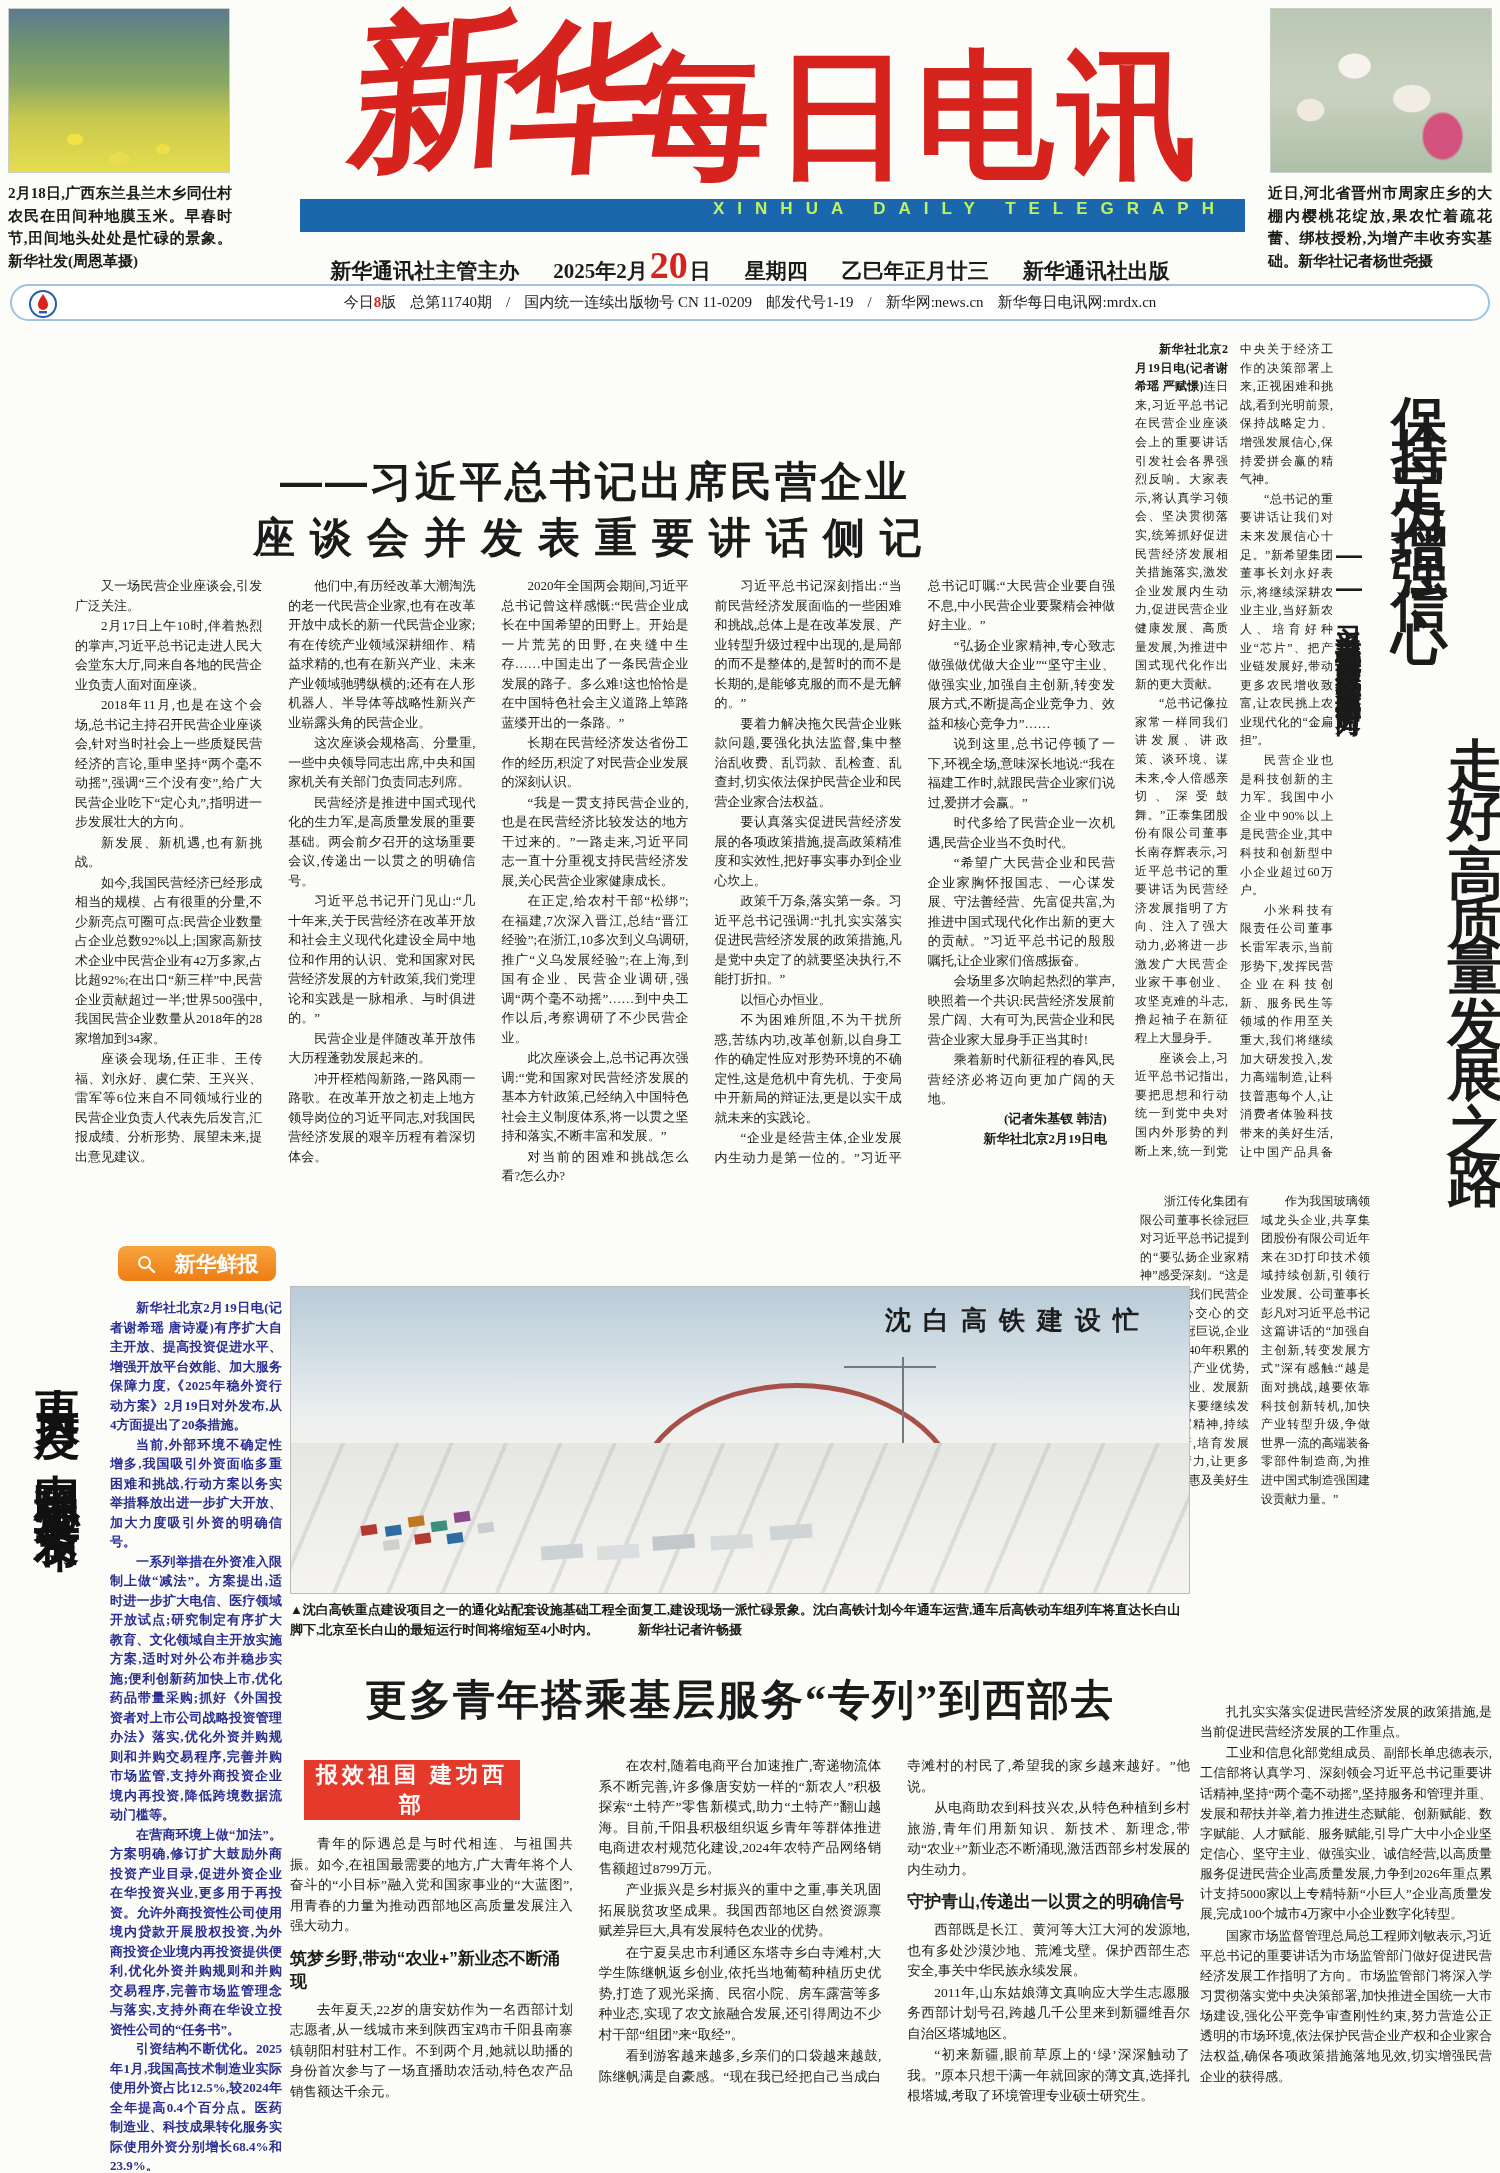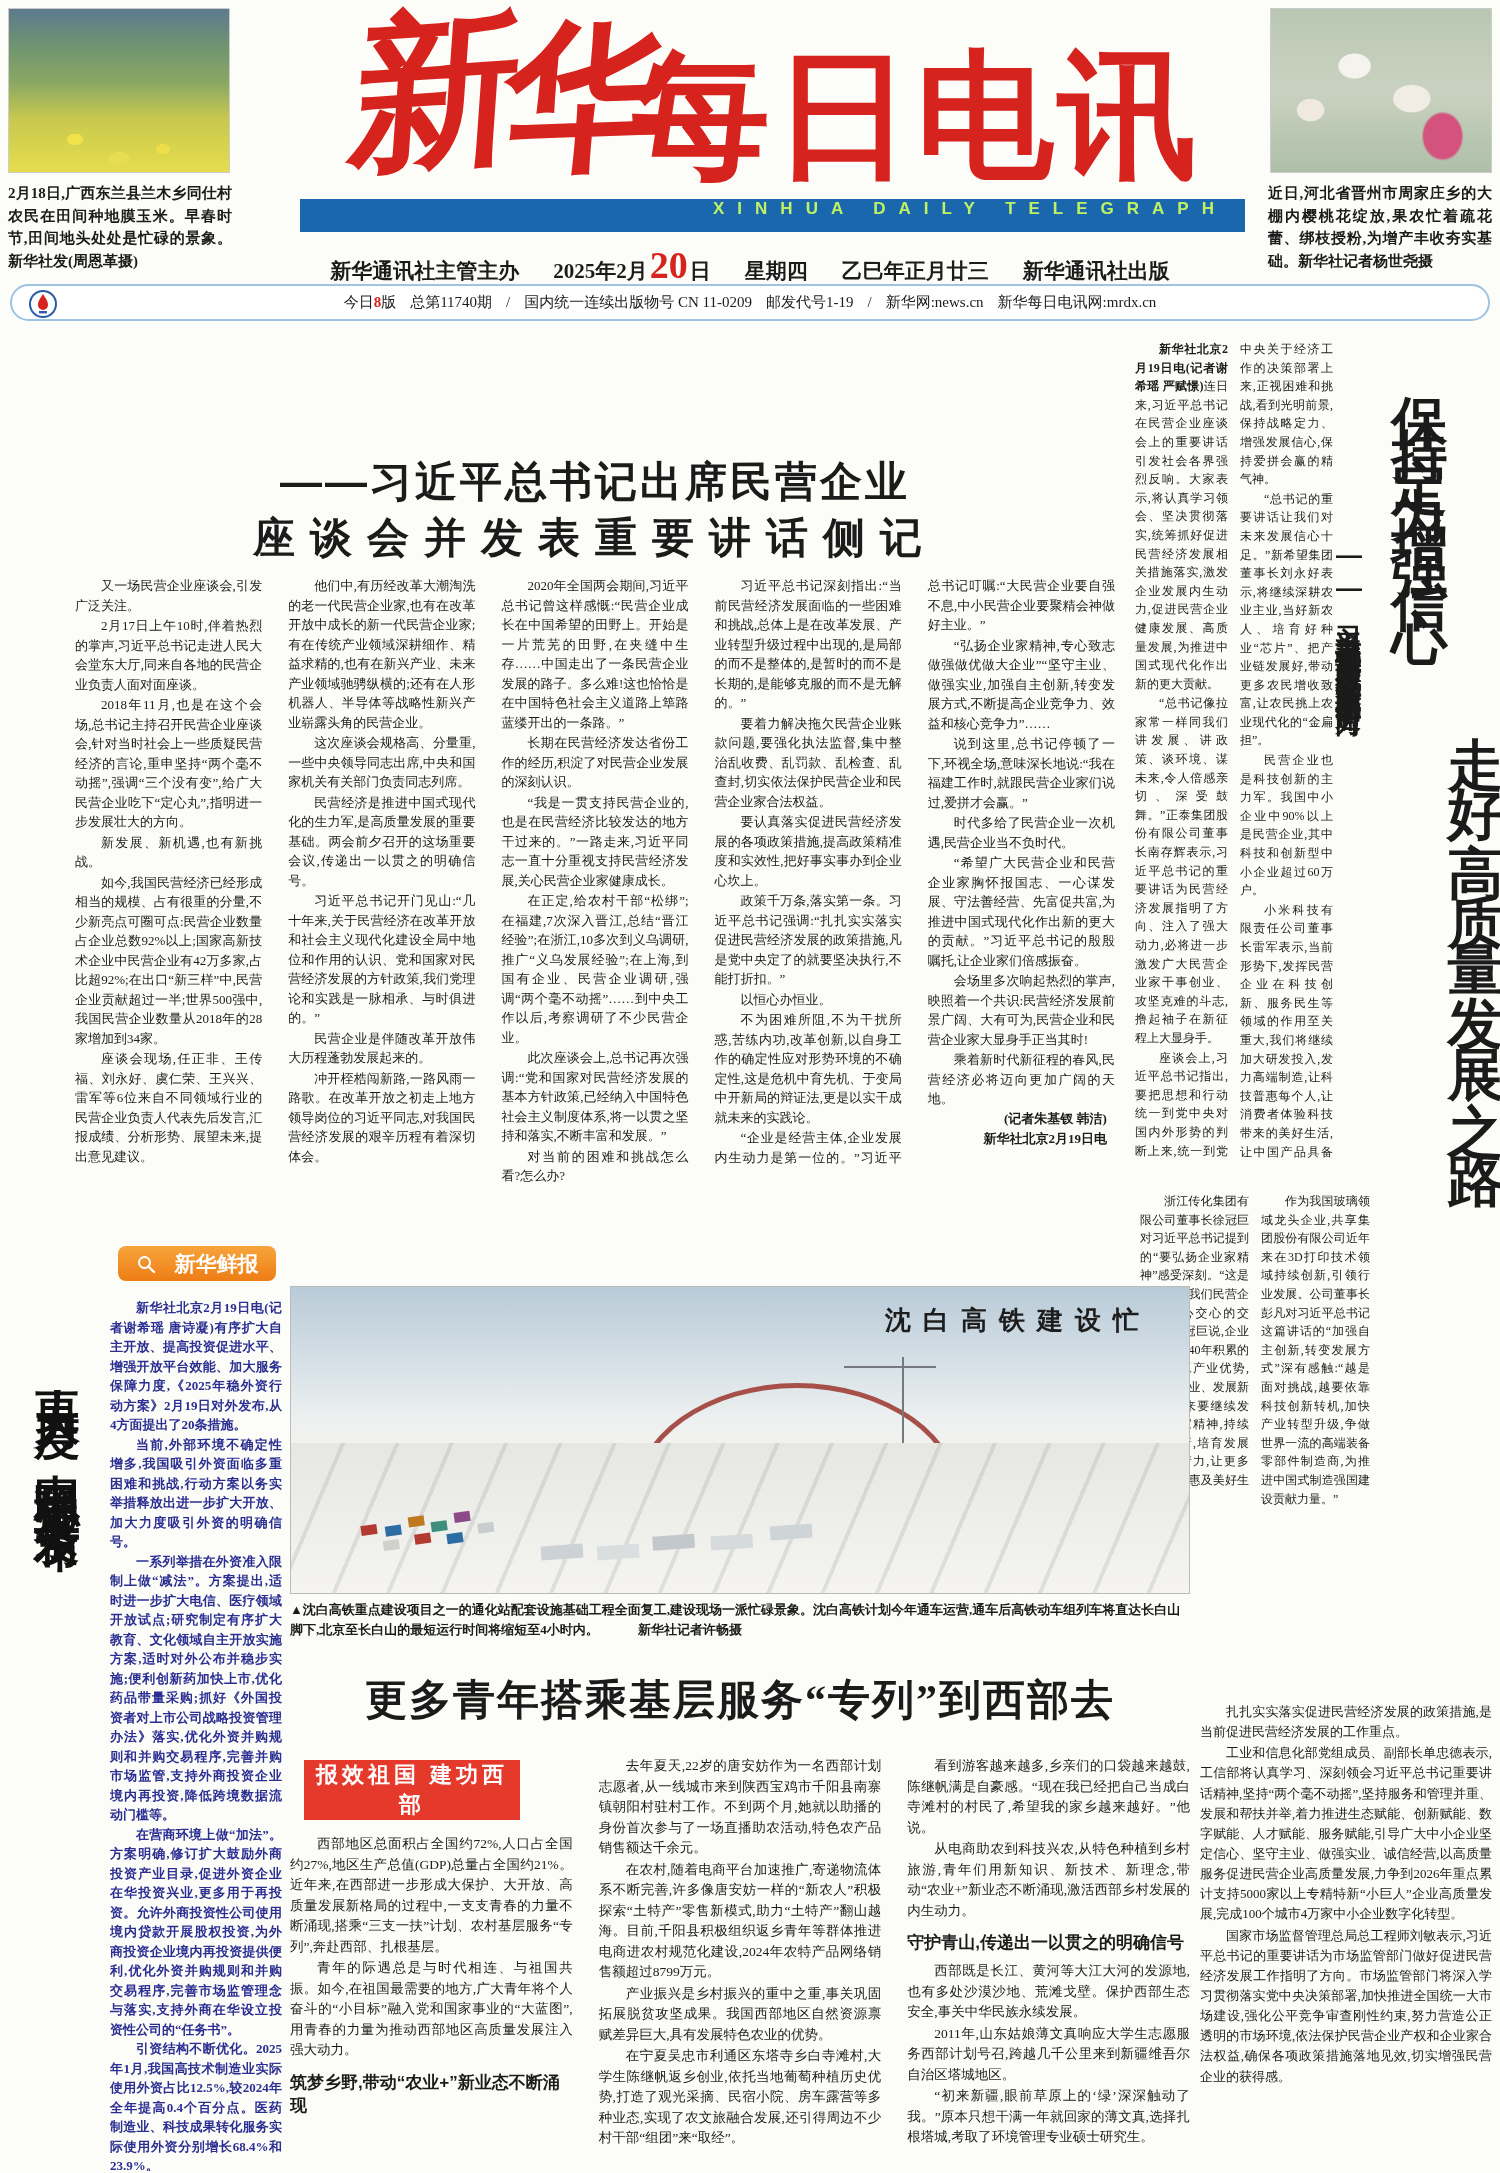--- a/index.html
+++ b/index.html
@@ -250,21 +250,20 @@
   </div>
   <div class="abs feat-cap">
     <span>▲沈白高铁重点建设项目之一的通化站配套设施基础工程全面复工,建设现场一派忙碌景象。沈白高铁计划今年通车运营,通车后高铁动车组列车将直达长白山脚下,北京至长白山的最短运行时间将缩短至4小时内。</span>
     <span class="credit">新华社记者许畅摄</span>
   </div>
 
   <h2 class="abs bot-h">更多青年搭乘基层服务“专列”到西部去</h2>
   <div class="abs bot-cols">
     <div class="kicker">报效祖国  建功西部</div>
     <div>
-        <p>西部地区总面积占全国约72%,人口占全国约27%,地区生产总值(GDP)总量占全国约21%。近年来,在西部进一步形成大保护、大开放、高质量发展新格局的过程中,一支支青春的力量不断涌现,搭乘“三支一扶”计划、农村基层服务“专列”,奔赴西部、扎根基层。</p>
         <p>青年的际遇总是与时代相连、与祖国共振。如今,在祖国最需要的地方,广大青年将个人奋斗的“小目标”融入党和国家事业的“大蓝图”,用青春的力量为推动西部地区高质量发展注入强大动力。</p>
       </div>
     <h3 class="subhead">筑梦乡野,带动“农业+”新业态不断涌现</h3>
     <div>
         <p>去年夏天,22岁的唐安妨作为一名西部计划志愿者,从一线城市来到陕西宝鸡市千阳县南寨镇朝阳村驻村工作。不到两个月,她就以助播的身份首次参与了一场直播助农活动,特色农产品销售额达千余元。</p>
         <p>在农村,随着电商平台加速推广,寄递物流体系不断完善,许多像唐安妨一样的“新农人”积极探索“土特产”零售新模式,助力“土特产”翻山越海。目前,千阳县积极组织返乡青年等群体推进电商进农村规范化建设,2024年农特产品网络销售额超过8799万元。</p>
         <p>产业振兴是乡村振兴的重中之重,事关巩固拓展脱贫攻坚成果。我国西部地区自然资源禀赋差异巨大,具有发展特色农业的优势。</p>
         <p>在宁夏吴忠市利通区东塔寺乡白寺滩村,大学生陈继帆返乡创业,依托当地葡萄种植历史优势,打造了观光采摘、民宿小院、房车露营等多种业态,实现了农文旅融合发展,还引得周边不少村干部“组团”来“取经”。</p>
         <p>看到游客越来越多,乡亲们的口袋越来越鼓,陈继帆满是自豪感。“现在我已经把自己当成白寺滩村的村民了,希望我的家乡越来越好。”他说。</p>
         <p>从电商助农到科技兴农,从特色种植到乡村旅游,青年们用新知识、新技术、新理念,带动“农业+”新业态不断涌现,激活西部乡村发展的内生动力。</p>

